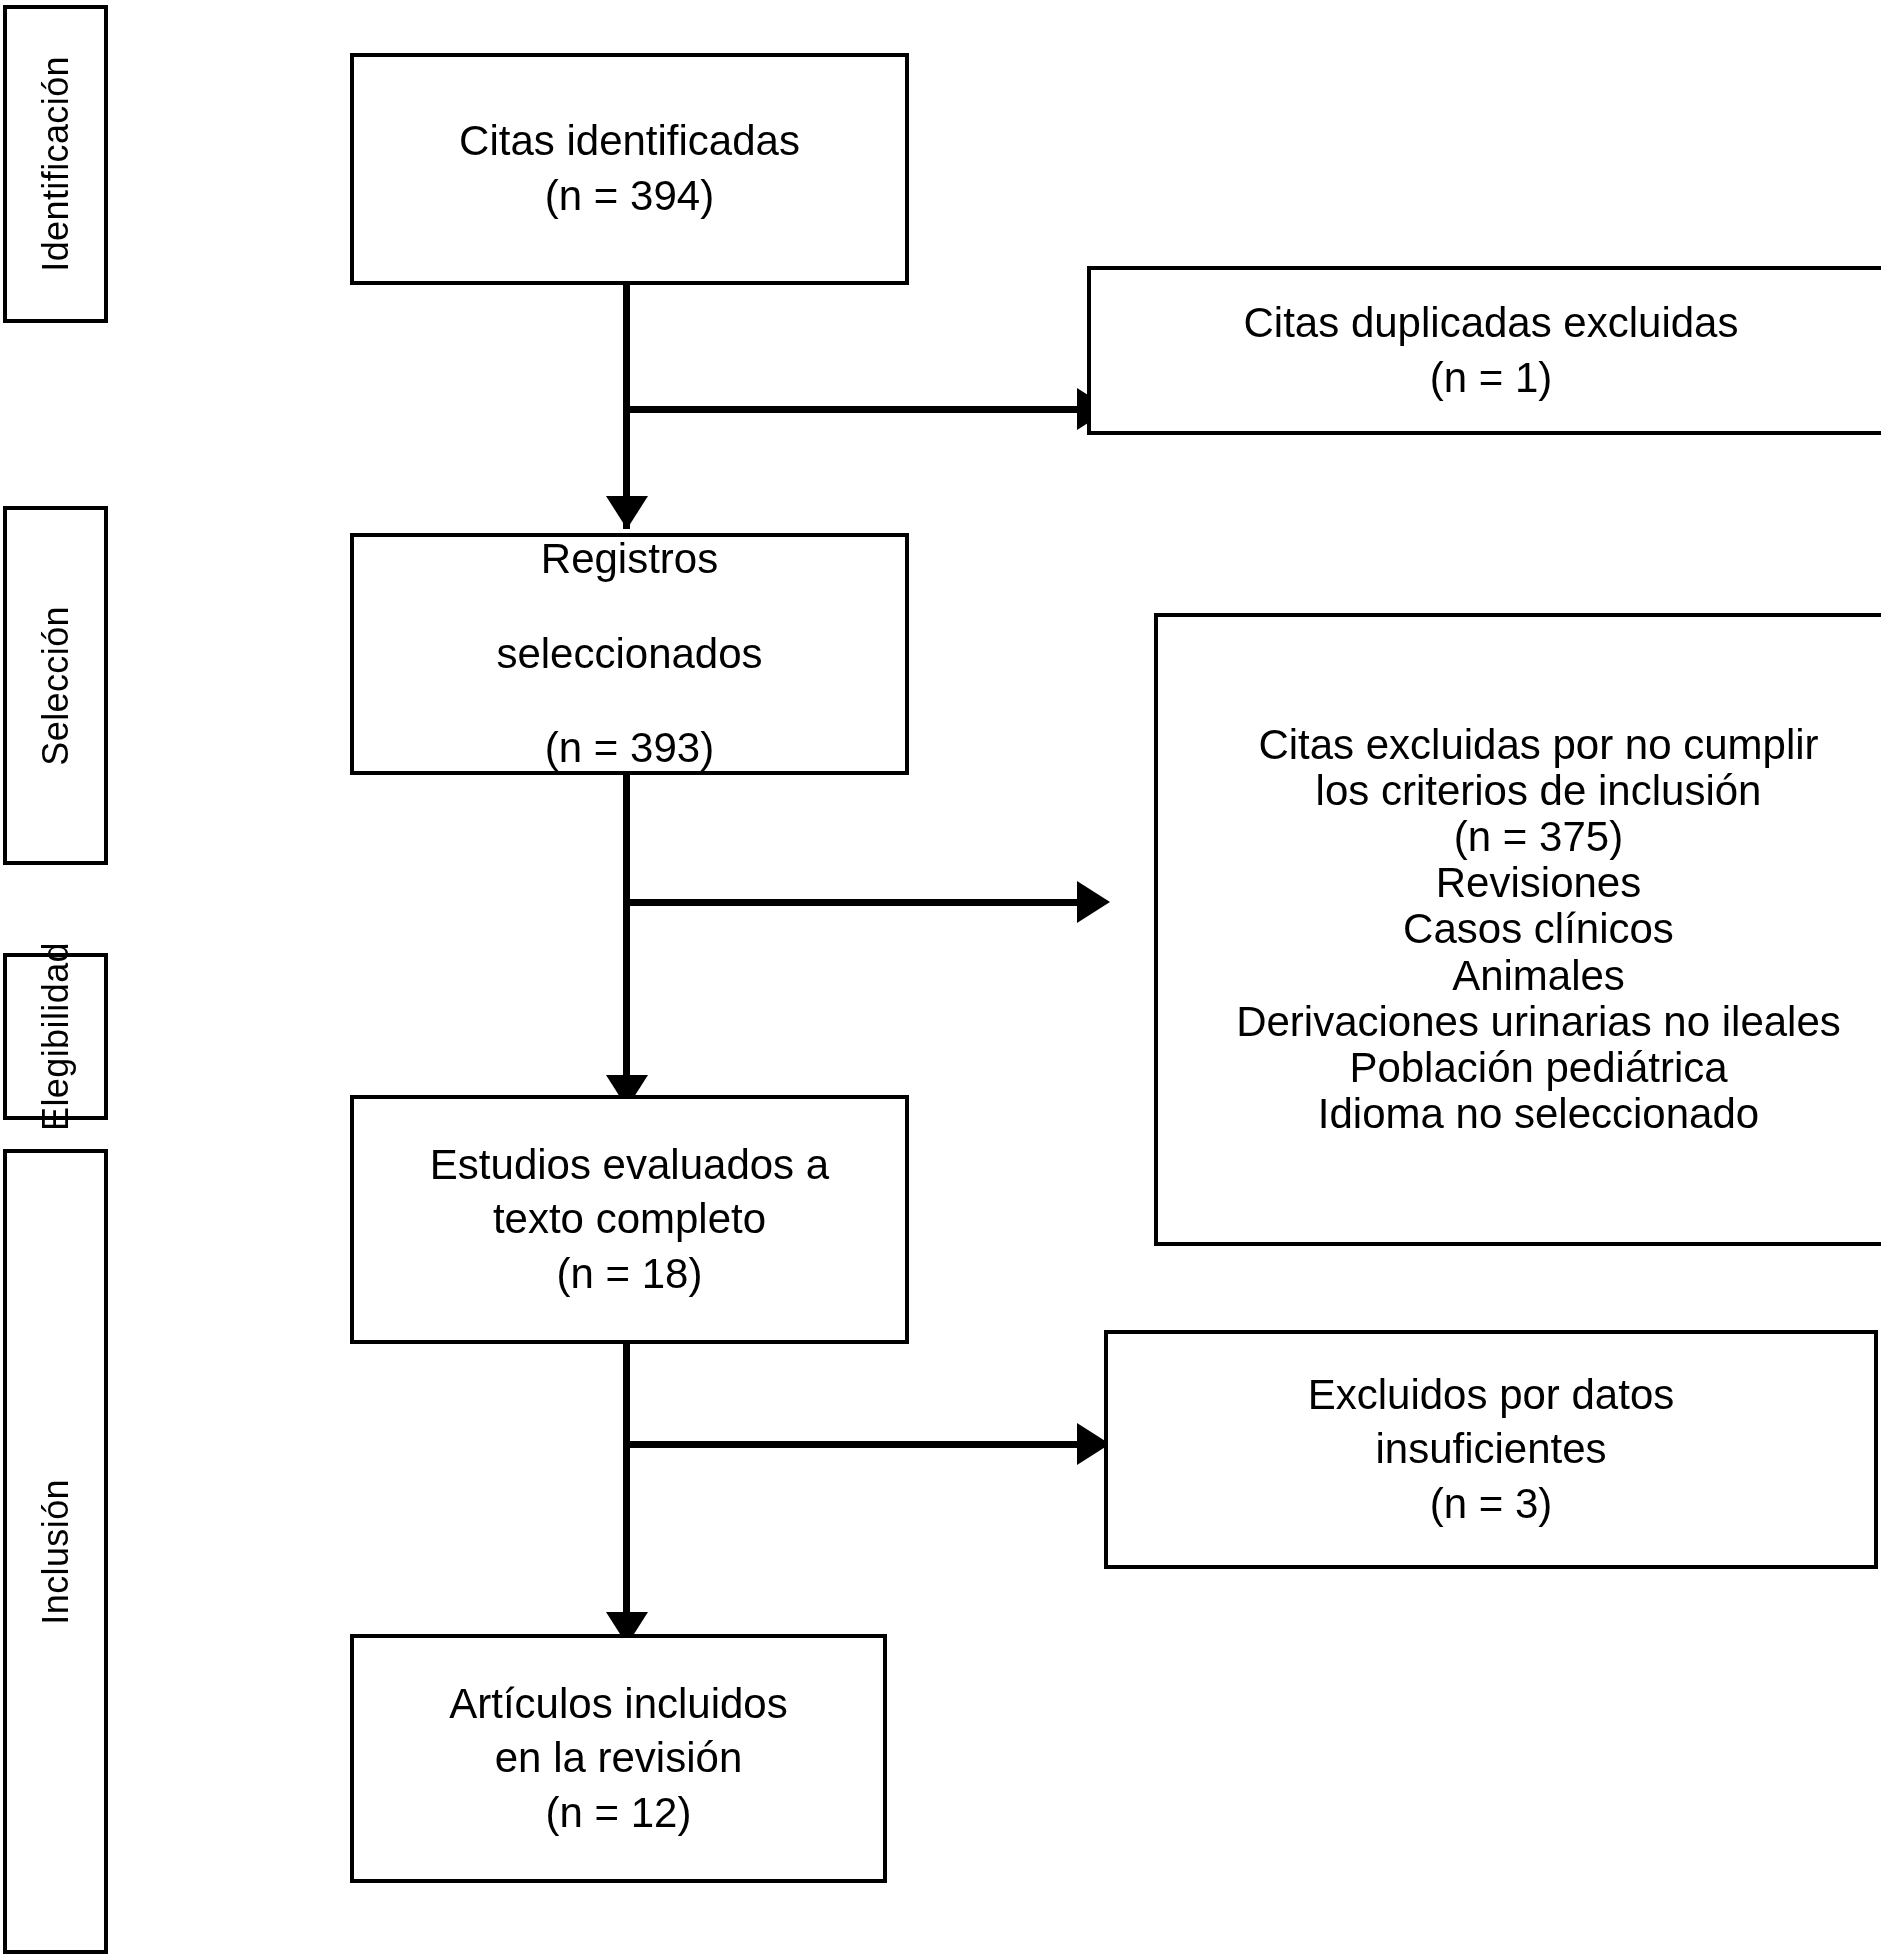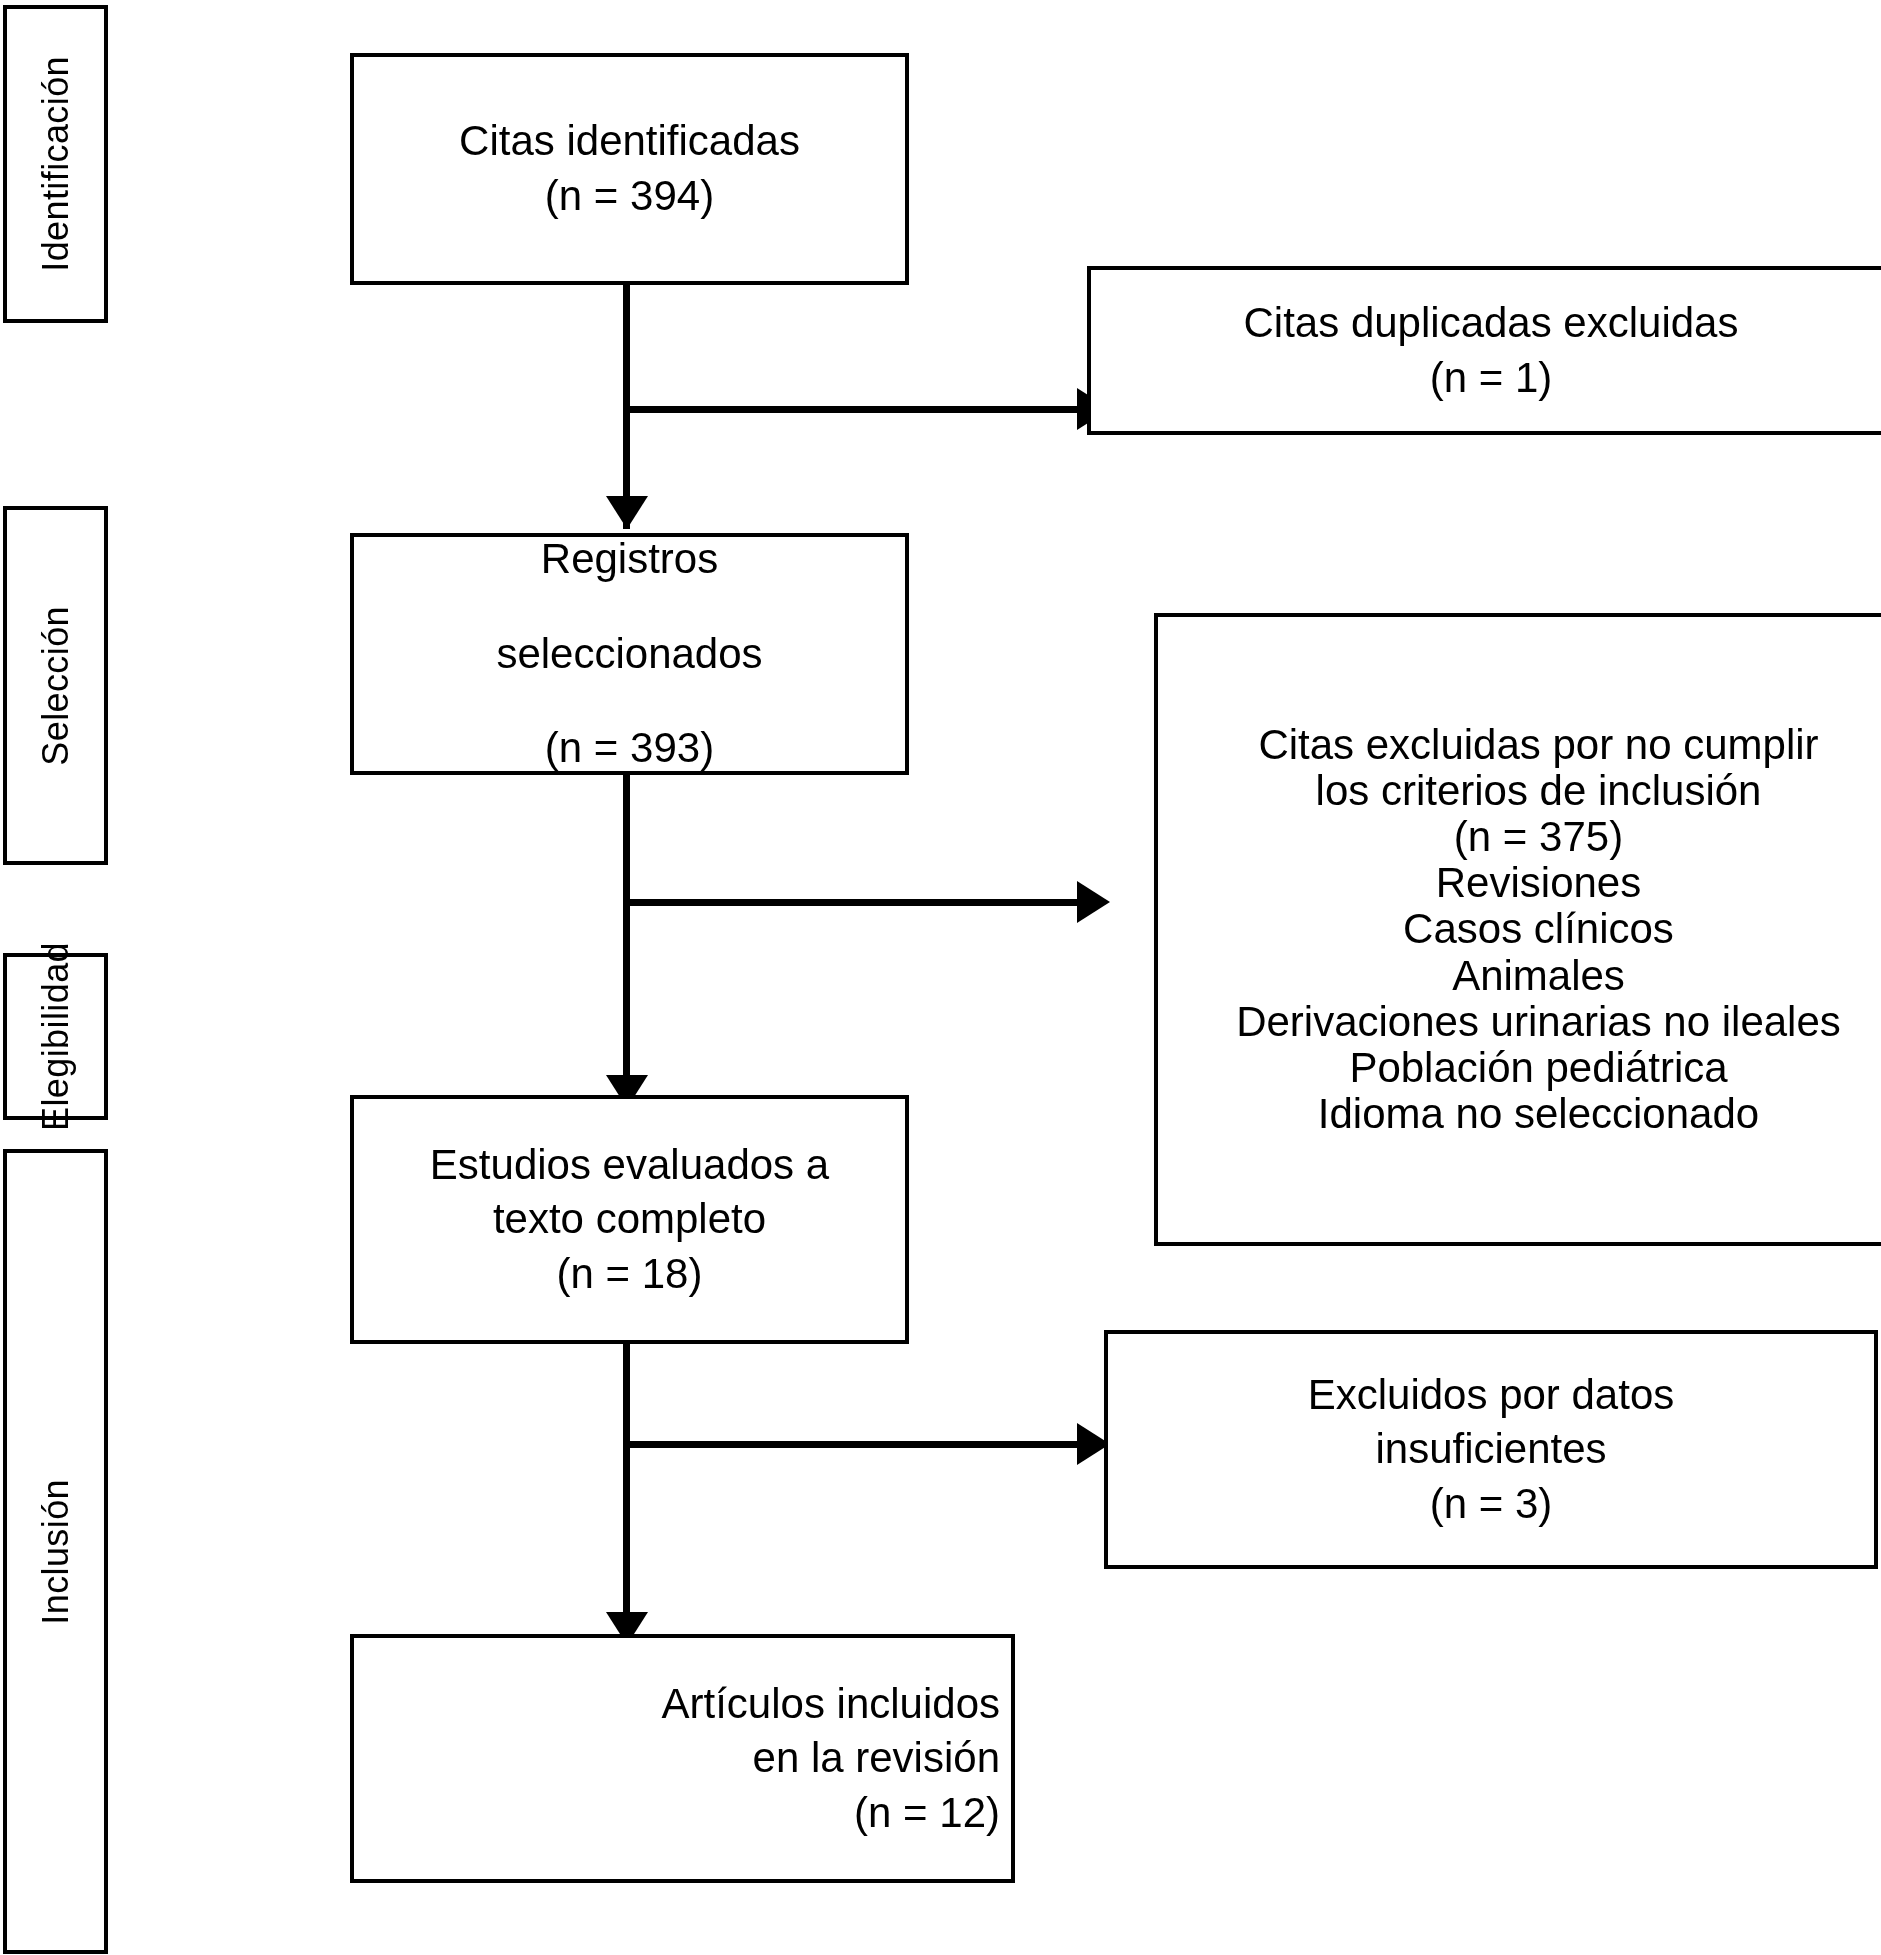--- a/index.html
+++ b/index.html
@@ -160,20 +160,20 @@
     <div class="line">texto completo</div>
     <div class="line">(n = 18)</div>
   </div>
 
   <div class="flow-box" style="left:1104px; top:1330px; width:774px; height:239px;">
     <div class="line">Excluidos por datos</div>
     <div class="line">insuficientes</div>
     <div class="line">(n = 3)</div>
   </div>
 
-  <div class="flow-box" style="left:350px; top:1634px; width:665px; height:249px;align-items:flex-end;">
+  <div class="flow-box" style="left:350px; top:1634px; width:537px; height:249px;">
     <div class="line">Artículos incluidos</div>
     <div class="line">en la revisión</div>
     <div class="line">(n = 12)</div>
   </div>
 
 </div>
 
 
 </body></html>

